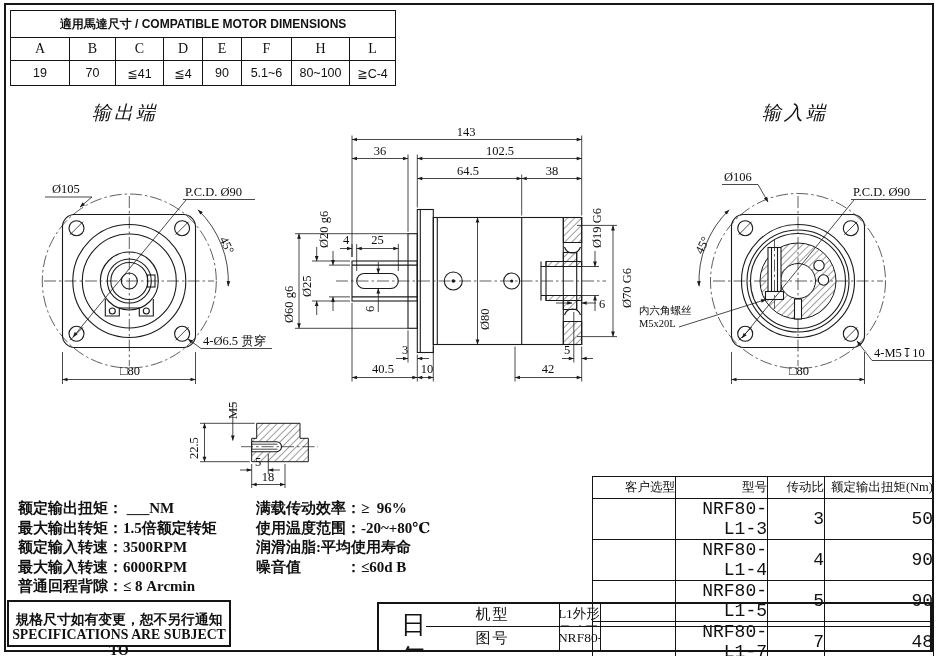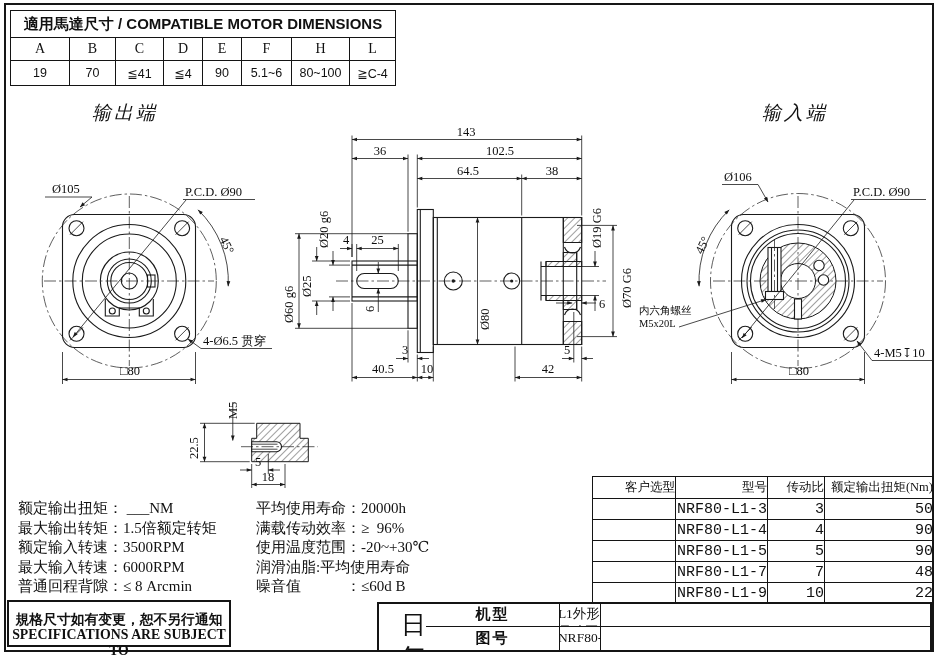--- a/index.html
+++ b/index.html
@@ -14,39 +14,39 @@
   svg .dl{fill:none;stroke:#1a1a1a;stroke-width:.8;}
   svg .tk{stroke:#1a1a1a;stroke-width:.8;}
   svg text{fill:#0d0d0d;font-family:"Liberation Serif","DejaVu Serif",serif;}
   svg .dim{font-size:12.5px;text-anchor:middle;}
   svg .dims{font-size:12.5px;text-anchor:start;}
   svg .dimsm{font-size:10.5px;text-anchor:start;}
   .vtitle{position:absolute;font-size:19px;letter-spacing:3px;font-weight:500;font-style:italic;}
   
   .motortable{position:absolute;left:10px;top:10px;border-collapse:collapse;table-layout:fixed;}
   .motortable td{border:1.5px solid #141414;text-align:center;vertical-align:middle;padding:0;}
-  .motortable .ttl{height:26px;font-family:"Liberation Sans",sans-serif;font-weight:bold;font-size:15px;margin-top:24px;}
+  .motortable .ttl{height:26px;font-family:"Liberation Sans",sans-serif;font-weight:bold;font-size:12px;margin-top:24px;}
   .motortable .hdr td{height:22px;font-size:14px;}
   .motortable .val td{height:24px;font-family:"Liberation Sans",sans-serif;font-weight:normal;font-size:12.5px;}
   
-  .specs{position:absolute;font-size:15px;line-height:19.5px;white-space:pre;}
+  .specs{position:absolute;font-size:15px;line-height:19.5px;white-space:pre;font-weight:bold;}
   
   .notice{position:absolute;left:7px;top:600px;width:224px;height:47px;border:2px solid #141414;
           text-align:center;font-weight:bold;font-size:13.8px;line-height:15.4px;padding-top:10px;box-sizing:border-box;}
   
   .seltable{position:absolute;left:592px;top:476px;border-collapse:collapse;table-layout:fixed;}
   .seltable td{border:1.5px solid #141414;text-align:right;vertical-align:middle;padding:0;height:20px;}
   .seltable .hd td{height:21px;font-size:12.5px;}
-  .seltable td.c1,.seltable td.c2,.seltable td.c3{font-family:"Liberation Mono","DejaVu Sans Mono",monospace;font-size:15px;}
+  .seltable td.c1,.seltable td.c2,.seltable td.c3{font-family:"Liberation Mono","DejaVu Sans Mono",monospace;font-size:18px;}
   .seltable col.w0{width:83px}.seltable col.w1{width:92px}.seltable col.w2{width:57px}.seltable col.w3{width:109px}
   
   .tblock{position:absolute;left:377px;top:602px;width:556px;height:49.5px;border:2px solid #141414;box-sizing:border-box;
           display:grid;grid-template-columns:47px 134px 41px 1fr;grid-template-rows:1fr 1fr;}
   .tblock>div{border-right:1.5px solid #141414;border-bottom:1.5px solid #141414;display:flex;align-items:center;justify-content:center;overflow:hidden;}
-  .tblock .lab{font-family:"Liberation Sans",sans-serif;font-weight:bold;font-size:15px;letter-spacing:2px;}
+  .tblock .lab{font-family:"Liberation Sans",sans-serif;font-weight:normal;font-size:15px;letter-spacing:2px;}
   .tblock .valm{font-size:13.5px;}
   .tblock .noborder-b{border-bottom:none;}
   .tblock .company{grid-row:1 / span 2;border-right:none;border-bottom:none;font-size:25px;letter-spacing:2px;justify-content:flex-start;padding-left:22px;}
 </style>
 </head>
 <body>
 
 <div class="page">
   <div class="frame"></div>
 
@@ -319,21 +319,21 @@
           <td>80~100</td>
           <td>≧C-4</td>
         </tr>
   </tbody>
     </table>
 
   <div class="vtitle" style="left:92px;top:100px">输出端</div>
   <div class="vtitle" style="left:762px;top:100px">输入端</div>
 
   <div class="specs" style="left:18px;top:499px"><div>额定输出扭矩： ___NM</div><div>最大输出转矩：1.5倍额定转矩</div><div>额定输入转速：3500RPM</div><div>最大输入转速：6000RPM</div><div>普通回程背隙：≤ 8 Arcmin</div></div>
-  <div class="specs" style="left:256px;top:499px"><div>平均使用寿命：20000h</div><div>满载传动效率：≥  96%</div><div>使用温度范围：-20~+30℃</div><div>润滑油脂:平均使用寿命</div><div>噪音值　　　：≤60d B</div></div>
+  <div class="specs" style="left:256px;top:499px"><div>满载传动效率：≥  96%</div><div>使用温度范围：-20~+80℃</div><div>润滑油脂:平均使用寿命</div><div>噪音值　　　：≤60d B</div></div>
 
   <div class="notice">
       <div>規格尺寸如有变更，恕不另行通知</div>
       <div>SPECIFICATIONS ARE SUBJECT TO</div>
       <div>CHANGE WITHOUT PRIOR NOTICE</div>
     </div>
 
   <table class="seltable">
     <colgroup>
         <col class="w0">

